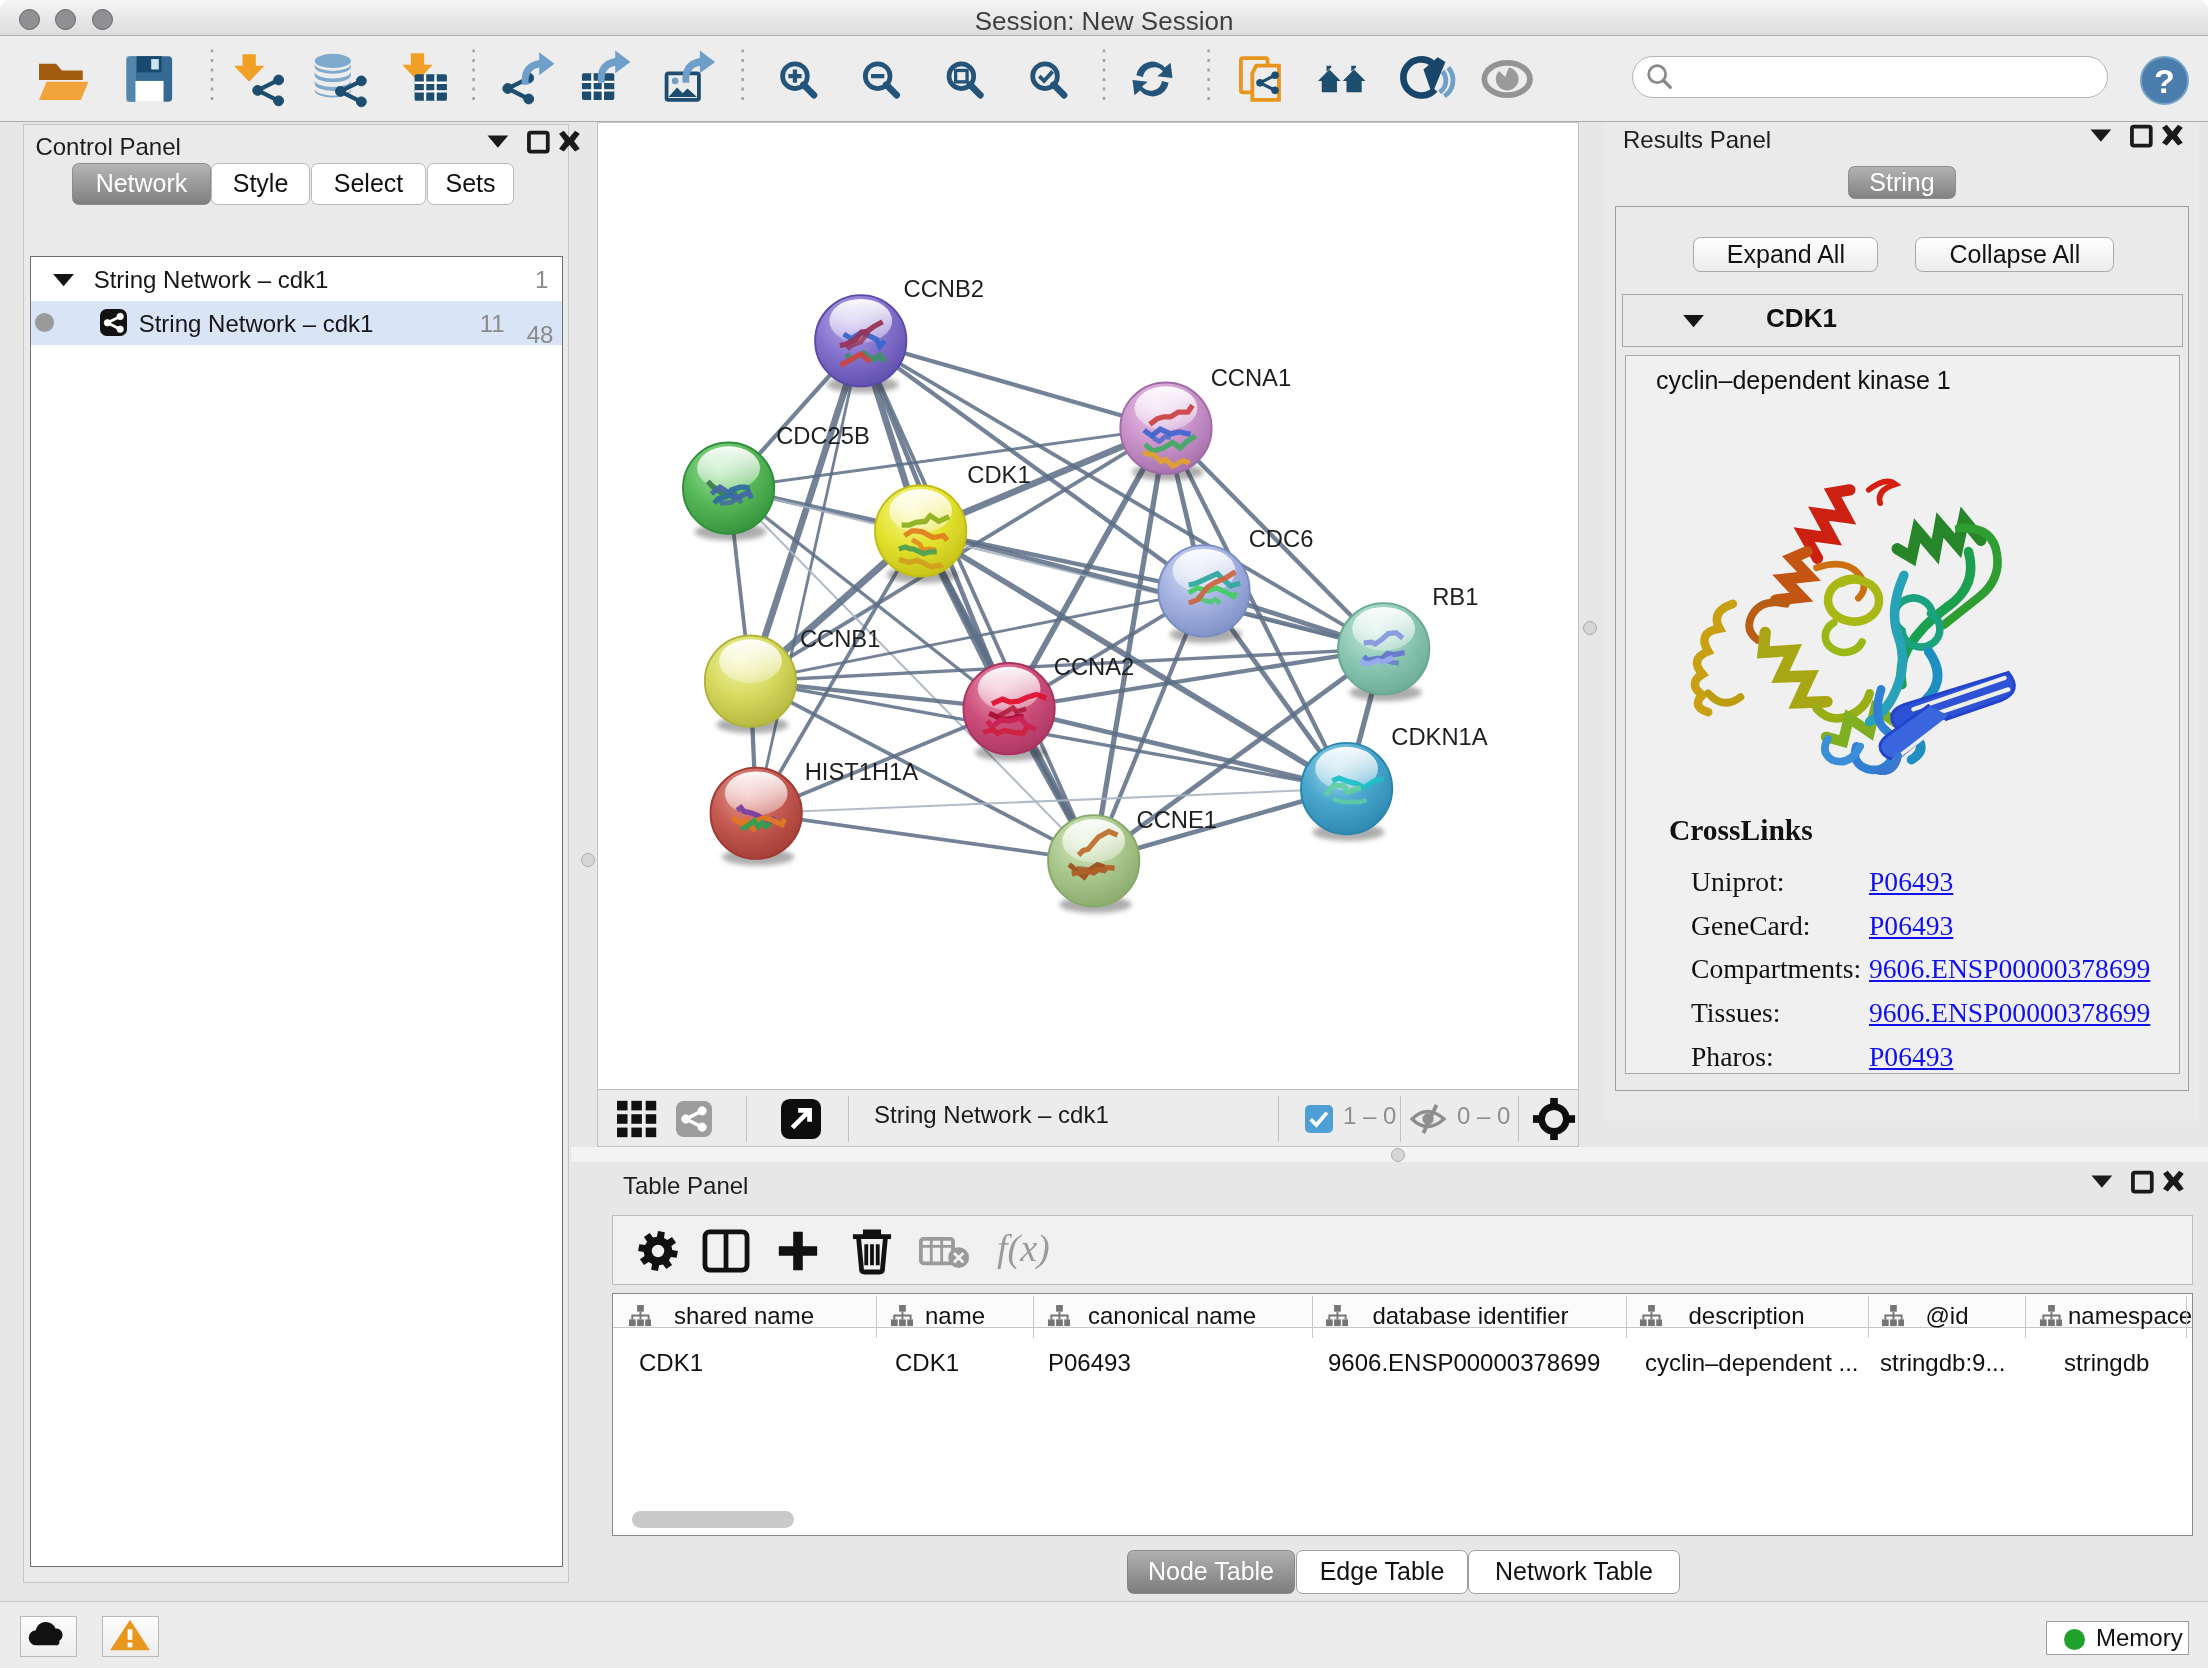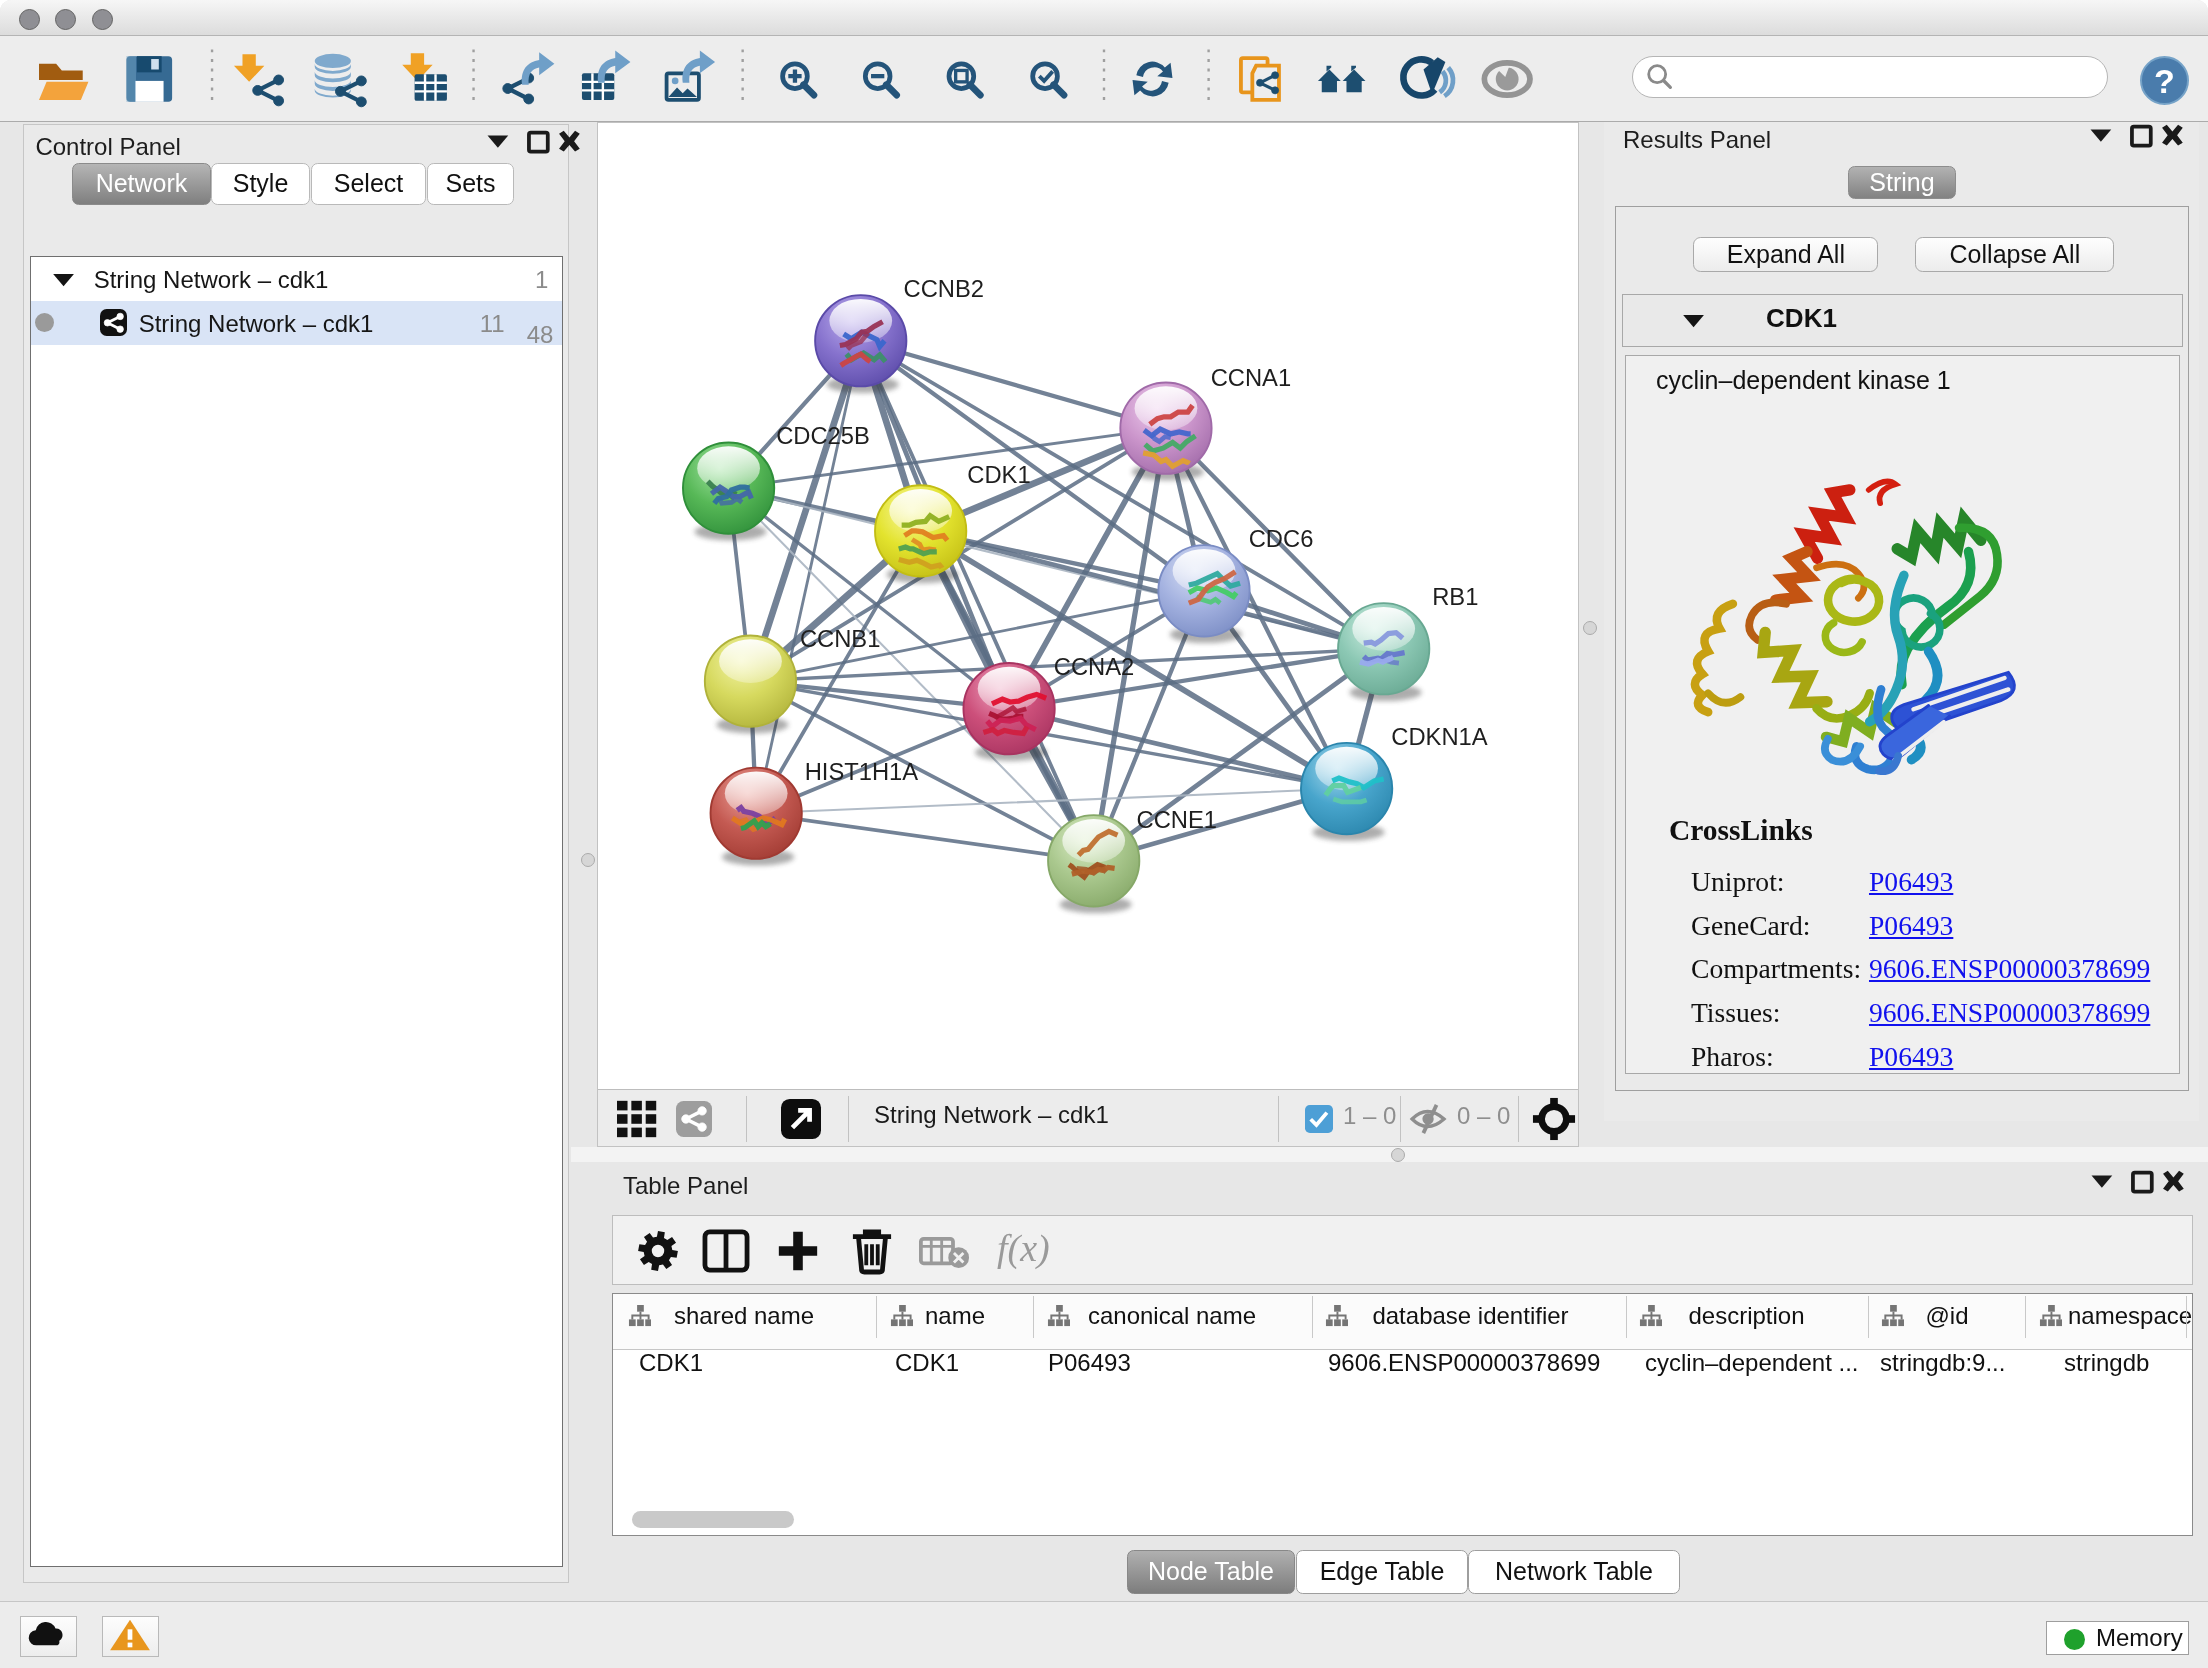--- a/index.html
+++ b/index.html
@@ -59,21 +59,21 @@
   background:#f0f0f0; border:1px solid #a8a8a8; }
 .serif { font-family:"Liberation Serif", serif; }
 .xlink { color:#1111ee; text-decoration:underline; }
 
 
 #tablepanel { left:590px; top:1147px; width:1619px; height:454px; }
 #ttool { position:absolute; left:22px; top:68px; width:1581px; height:70px;
   background:#f1f1f1; border:1px solid #bdbdbd; }
 #tbl { position:absolute; left:22px; top:146px; width:1581px; height:243px; background:#fff;
   border:1px solid #8a8a8a; }
-#tblhdr { position:absolute; left:0; top:0; width:1579px; height:56px; background:#fbfbfb;
+#tblhdr { position:absolute; left:0; top:0; width:1579px; height:34px; background:#fbfbfb;
   border-bottom:1px solid #c6c6c6; font-size:24px; color:#111; }
 .colsep { position:absolute; top:1.9px; width:1px; height:42px; background:#c9c9c9; }
 .hcell { position:absolute; top:7.6px; text-align:center; }
 .rcell { position:absolute; top:55px; font-size:24px; color:#111; }
 #hscroll { position:absolute; left:19px; top:217px; width:162px; height:17px;
   background:#c9c9c9; border-radius:8.6px; }
 .btab { position:absolute; top:403px; height:44px; background:#fff; border:1px solid #9e9e9e;
   font-size:25px; color:#111; text-align:center; border-radius:6.7px; line-height:41px; }
 
 
@@ -109,20 +109,21 @@
         <circle cx="9" cy="9" r="4.6"></circle>
       <path d="M-9 0 L9 -9 M-9 0 L9 9" stroke-width="4" fill="none"></path>
     </g>
   </defs>
 </svg>
 
 <div class="abs" id="titlebar">
   <div class="tl" style="left:19px;"></div>
   <div class="tl" style="left:55px;"></div>
   <div class="tl" style="left:92px;"></div>
+  <div id="title">Session: New Session</div>
 </div>
 
 <div class="abs" id="toolbar">
 <svg width="2208" height="86" viewBox="0 0 2322 90">
   <defs>
     <g id="share">
       <circle cx="11" cy="-11" r="5.2"></circle>
           <circle cx="-11" cy="0" r="5.2"></circle>
           <circle cx="11" cy="11" r="5.2"></circle>
       <path d="M-11 0 L11 -11 M-11 0 L11 11" stroke-width="4.5" stroke="inherit" fill="none"></path>

